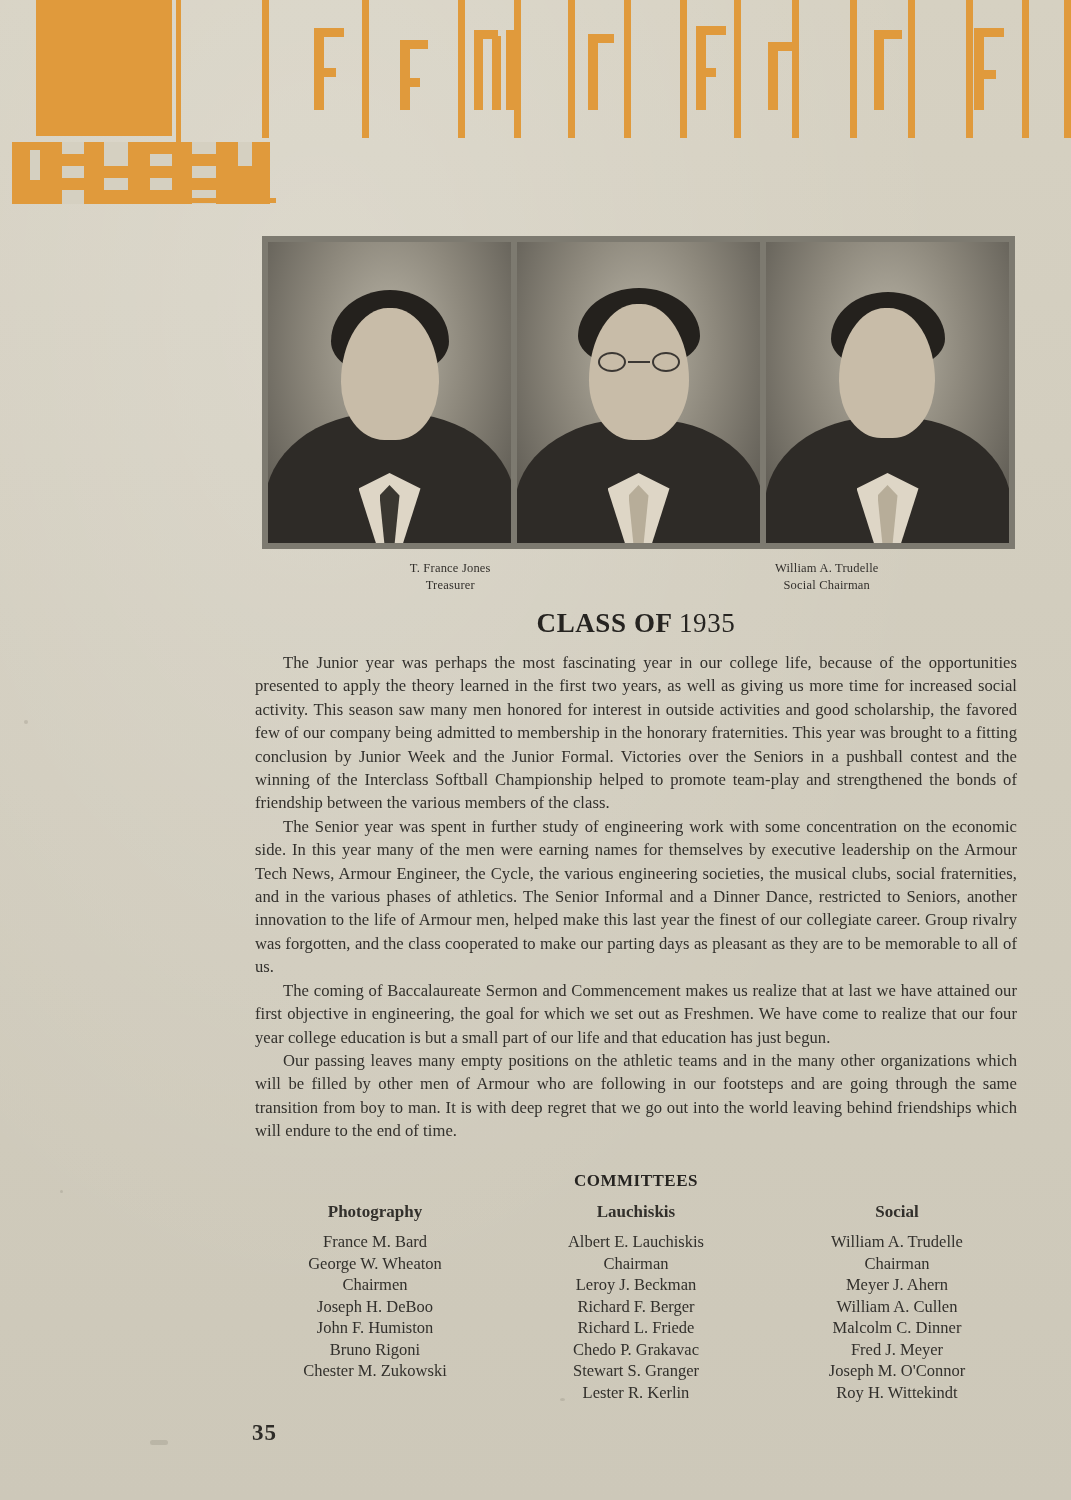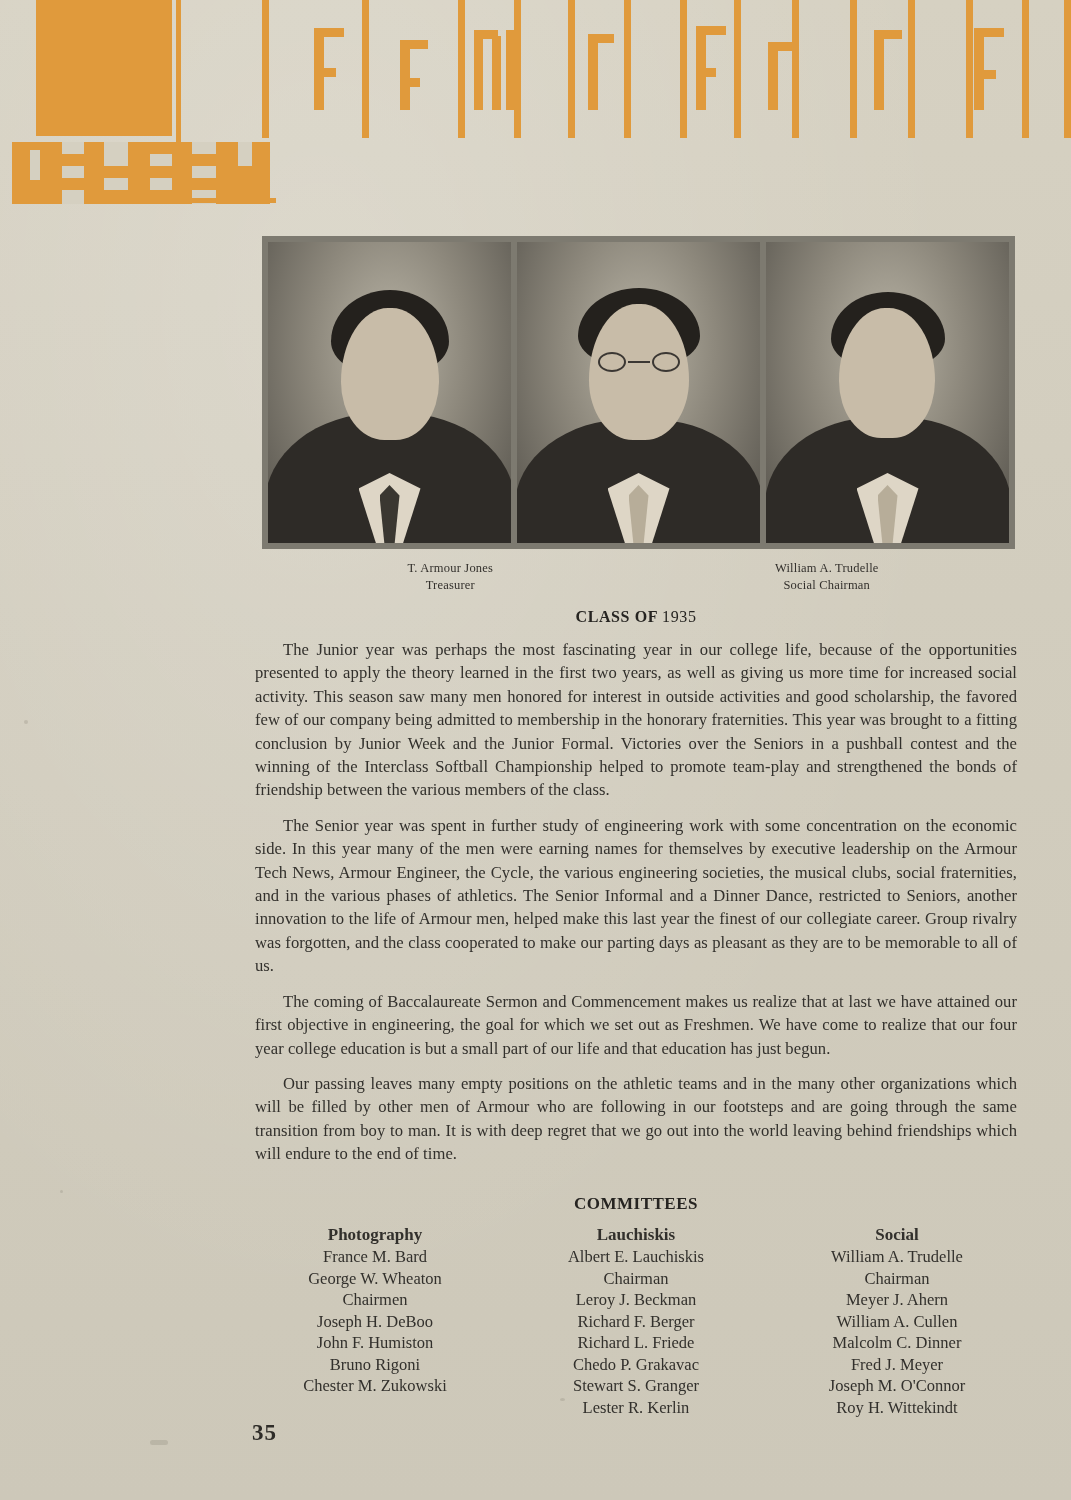--- a/index.html
+++ b/index.html
@@ -175,36 +175,36 @@
   
   .content {
     position: absolute;
     left: 255px;
     top: 608px;
     width: 762px;
   }
   h1.title {
     margin: 0 0 12px 0;
     text-align: center;
-    font-size: 16px;
+    font-size: 27px;
     font-weight: bold;
     letter-spacing: .6px;
     color: #262421;
   }
   h1.title .yr { font-weight: normal; }
   p.para {
     margin: 0 0 0 0;
     text-indent: 28px;
     text-align: justify;
     font-size: 16.6px;
     line-height: 23.4px;
     color: #32302c;
     letter-spacing: .05px;
   }
-  p.para + p.para { margin-top: 12px; }
+  p.para + p.para { margin-top: 0px; }
 
   h2.committees {
     margin: 28px 0 10px 0;
     text-align: center;
     font-size: 17px;
     font-weight: bold;
     letter-spacing: .5px;
     color: #262421;
   }
   .committee-cols {
@@ -215,21 +215,21 @@
   .committee {
     width: 240px;
     text-align: center;
     font-size: 16.5px;
     line-height: 21.5px;
     color: #32302c;
   }
   .committee .chead {
     font-weight: bold;
     font-size: 17px;
-    margin-bottom: 1px;
+    margin-bottom: 9px;
   }
   .committee .cm { white-space: nowrap; }
 
   .folio {
     position: absolute;
     left: 252px;
     top: 1420px;
     font-size: 23px;
     font-weight: bold;
     color: #2e2c28;
@@ -354,21 +354,21 @@
       <div class="head" style="top:50px; width:126px; height:168px;">
         <div class="hair" style="left:6px; top:0; width:114px; height:78px;"></div>
         <div class="face" style="left:14px; top:16px; width:96px; height:130px;"></div>
       </div>
     </div>
 
   </div>
 
   <div class="captions">
     <div class="caption">
-      <div>T. Armour Jones</div>
+      <div>T. France Jones</div>
       <div>Treasurer</div>
     </div>
     <div class="caption">
       <div>William A. Trudelle</div>
       <div>Social Chairman</div>
     </div>
   </div>
 
   <div class="content">
     <h1 class="title">

